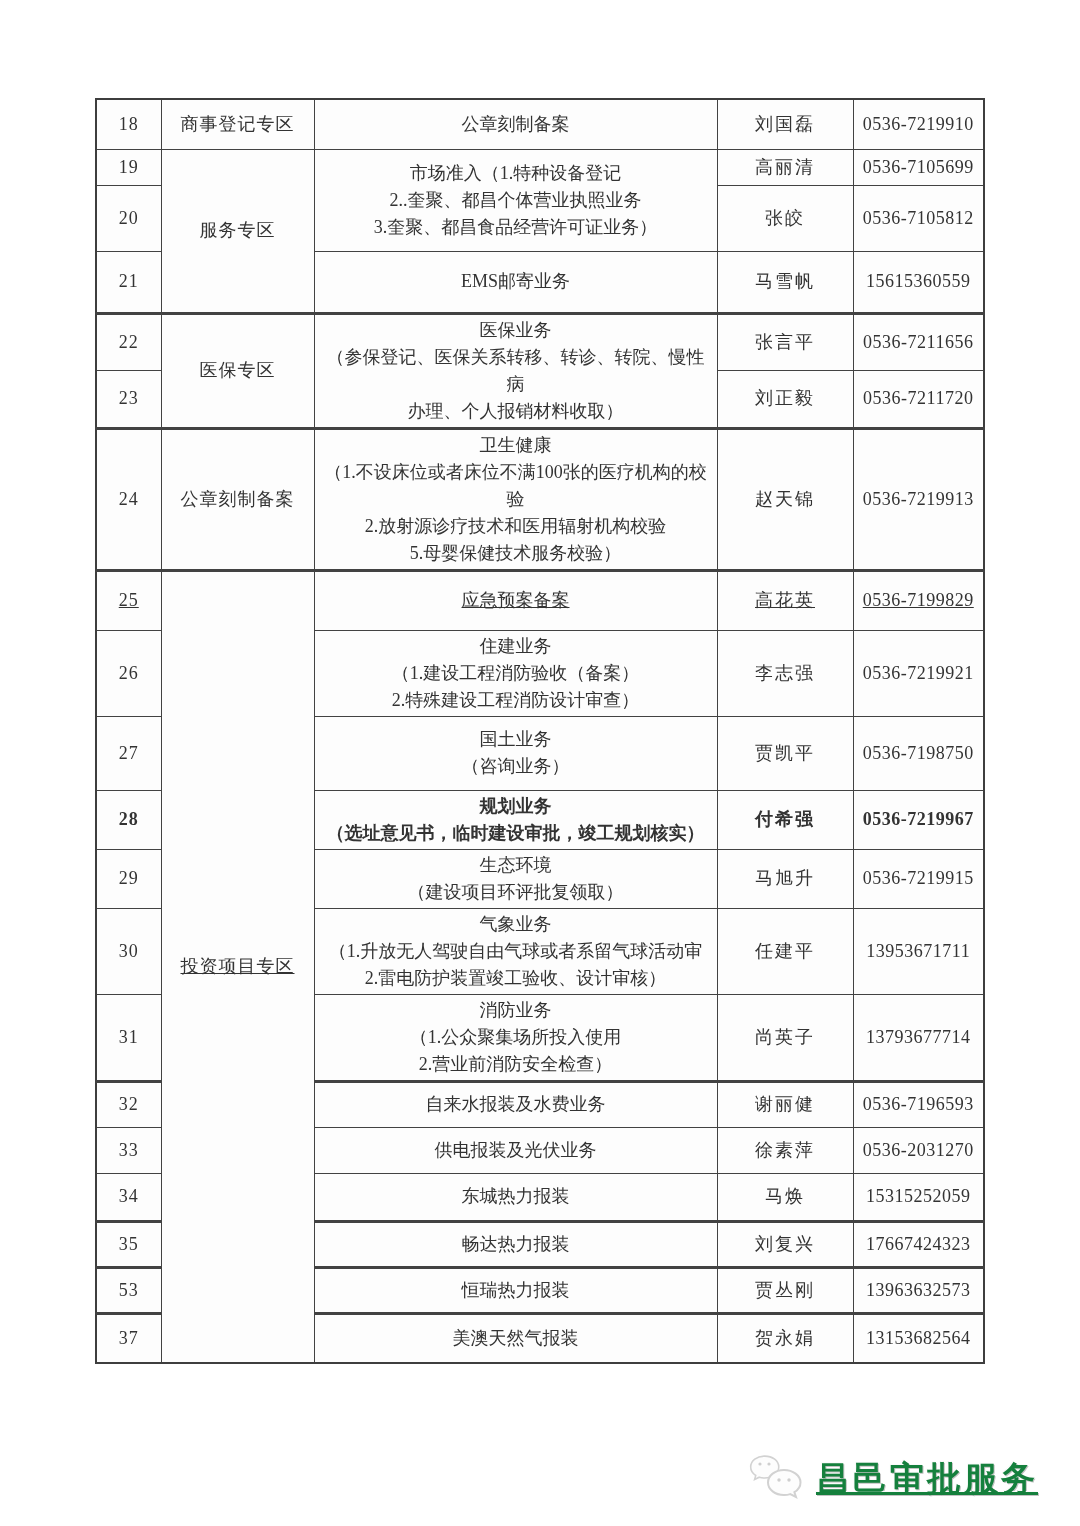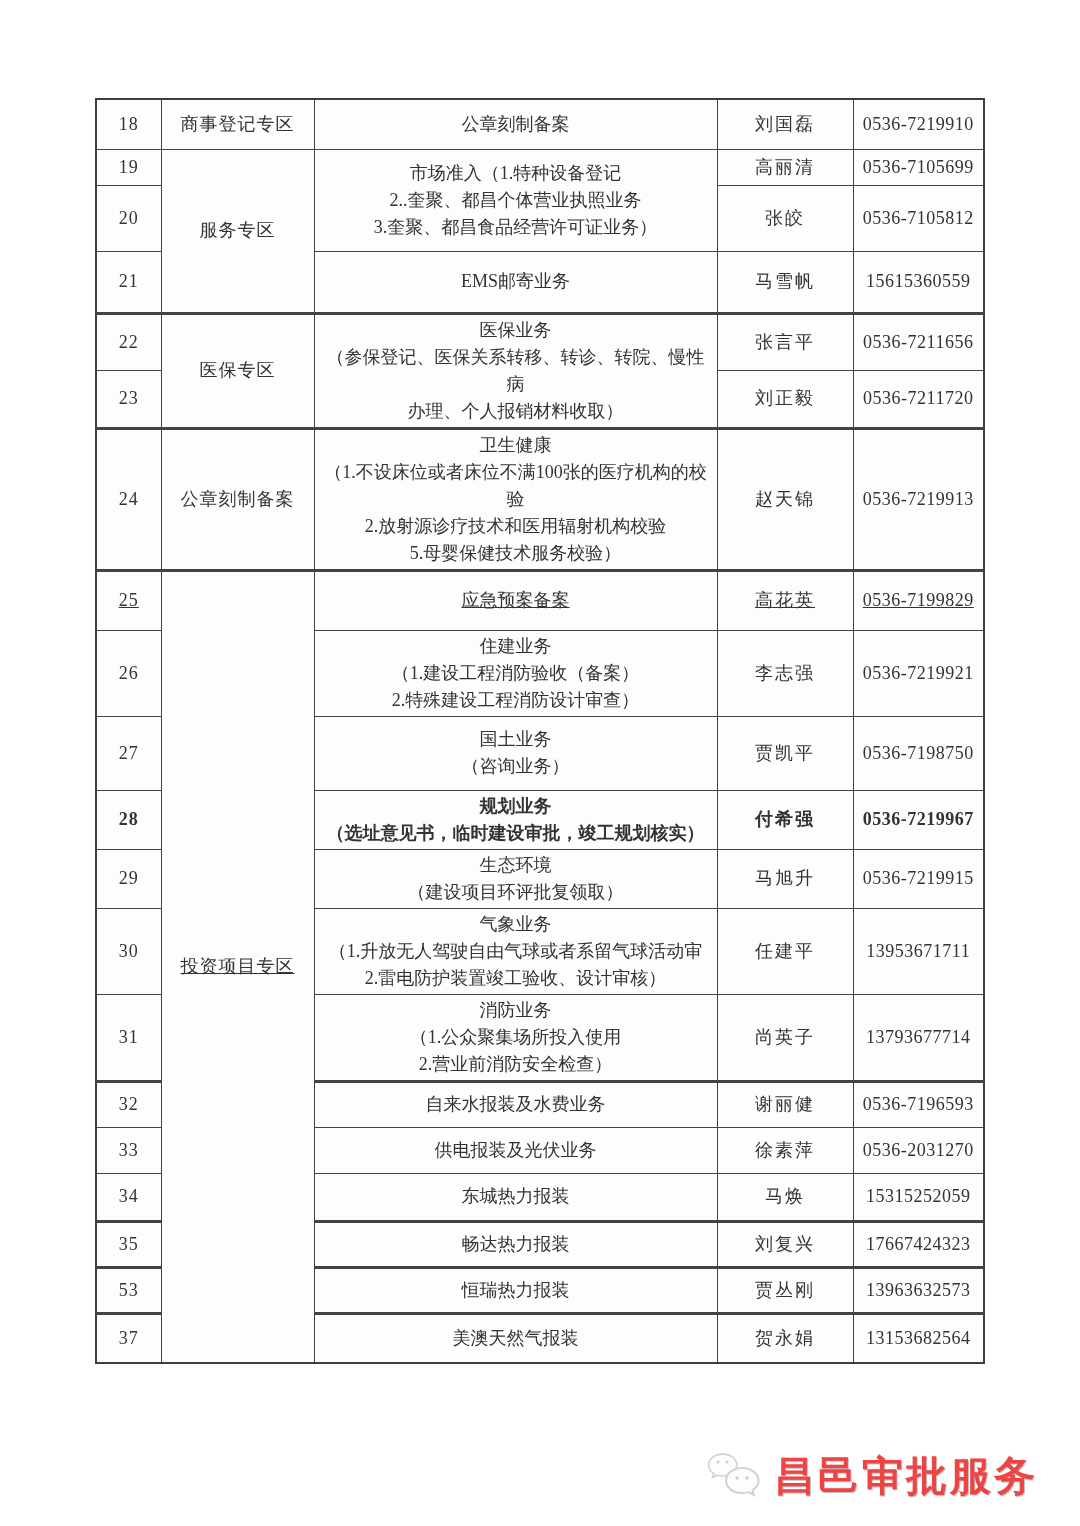--- a/index.html
+++ b/index.html
@@ -46,25 +46,26 @@
     position:absolute;
     right:42px;
     bottom:22px;
     display:flex;
     align-items:center;
     gap:10px;
     user-select:none;
   }
   .watermark .wm-text{
     font-family:"Liberation Sans","DejaVu Sans",sans-serif;
-    font-size:41px;
+    font-size:34px;
     font-weight:bold;
     letter-spacing:3px;
-    color:#ef4444;
+    color:#15803d;
     text-shadow:1px 1px 0 #c2c2c2, -1px -1px 0 #fafafa;
+    text-decoration:underline;
   }
   .watermark .wm-icon{display:block;}
 </style>
 </head>
 <body>
 
 <div class="page">
 
   <div class="table-wrap">
     <table class="directory">

